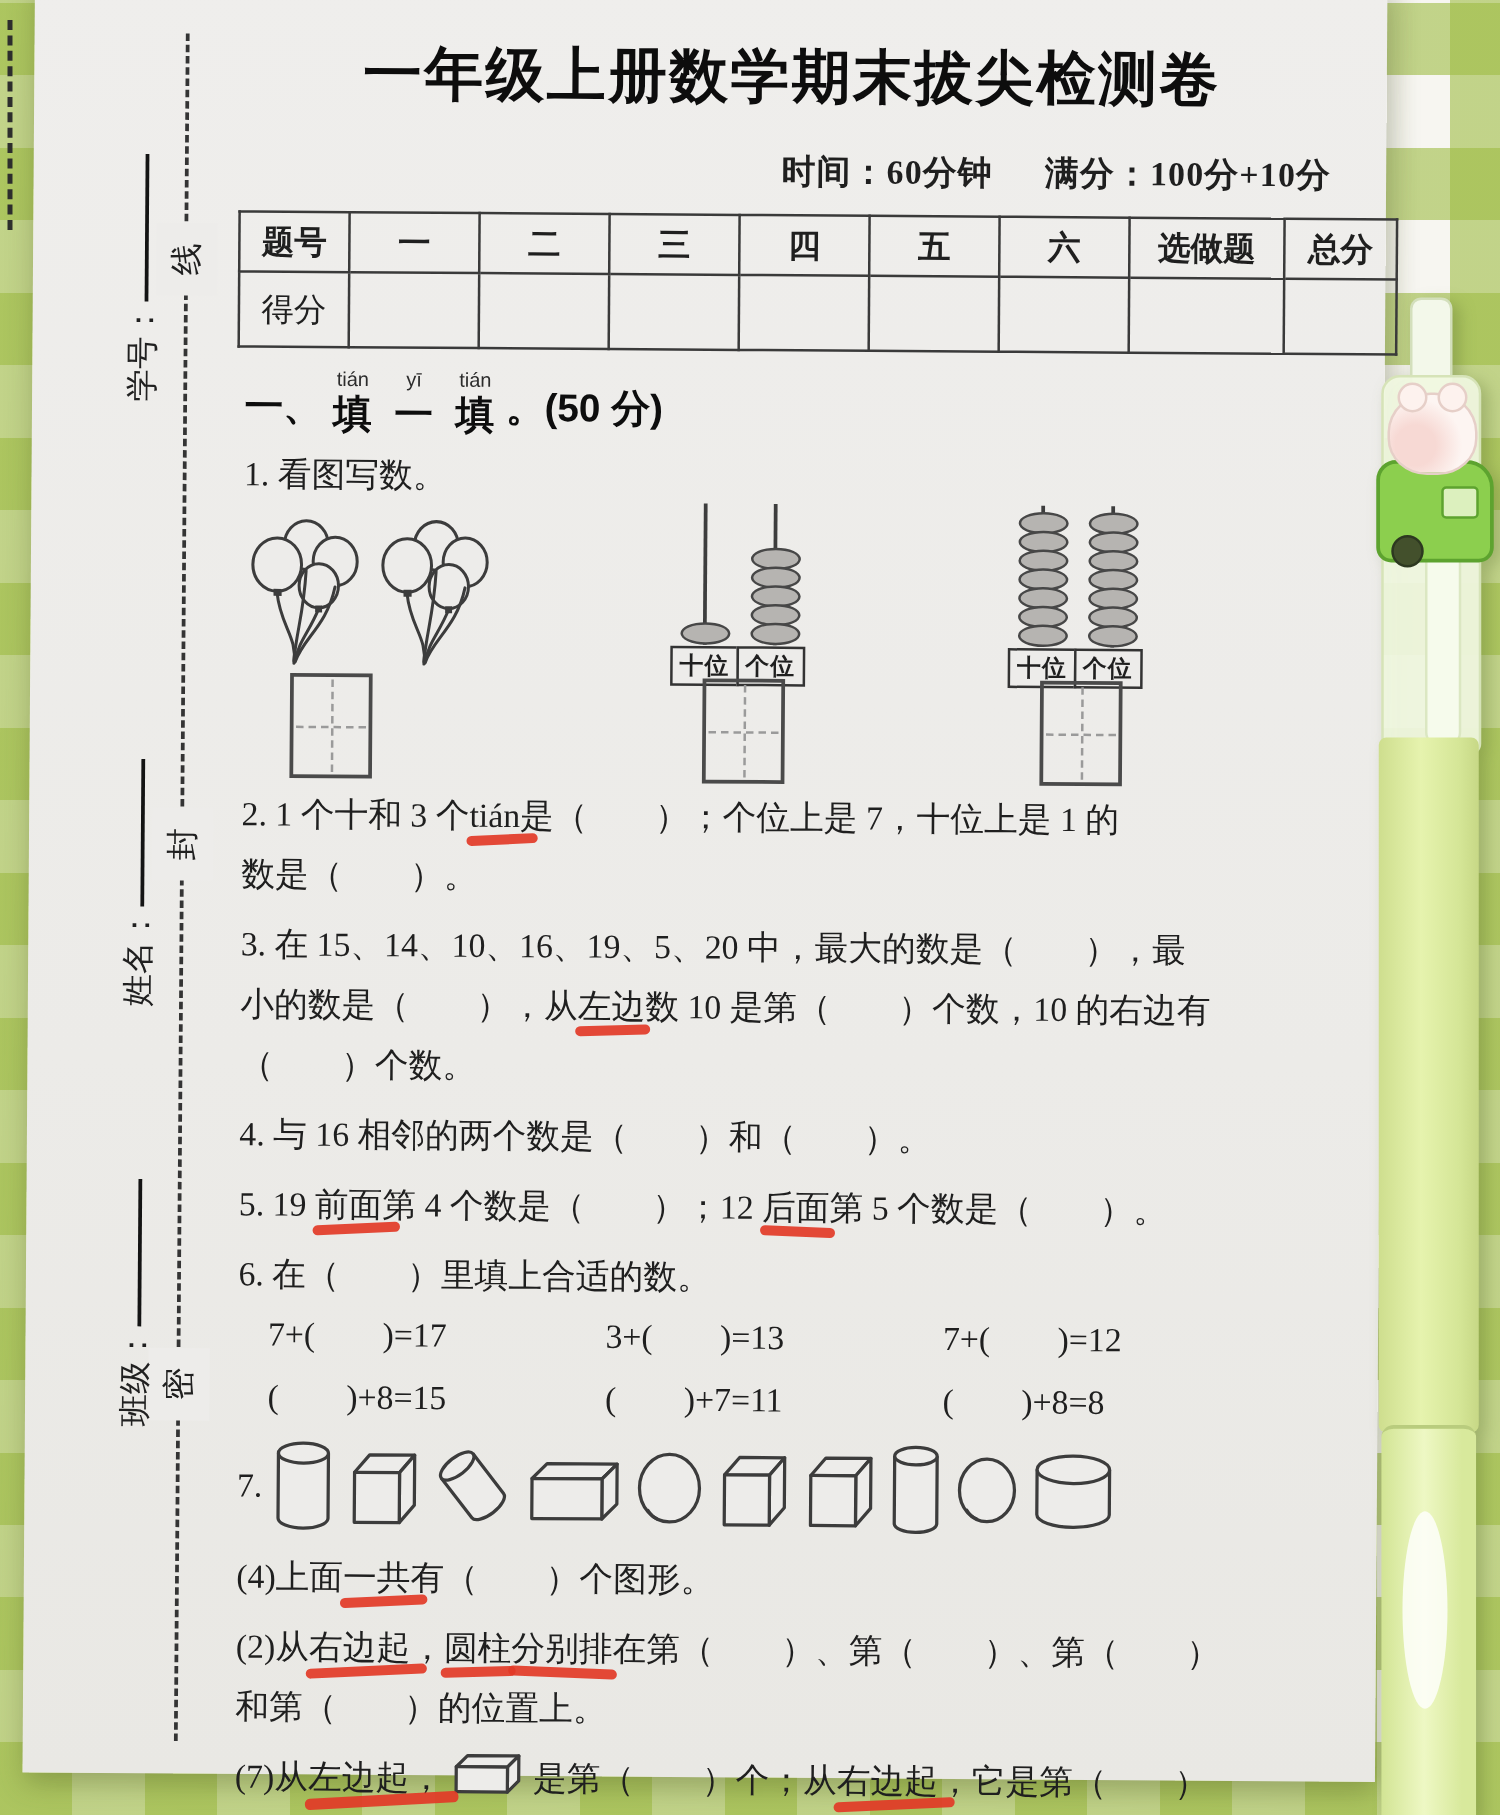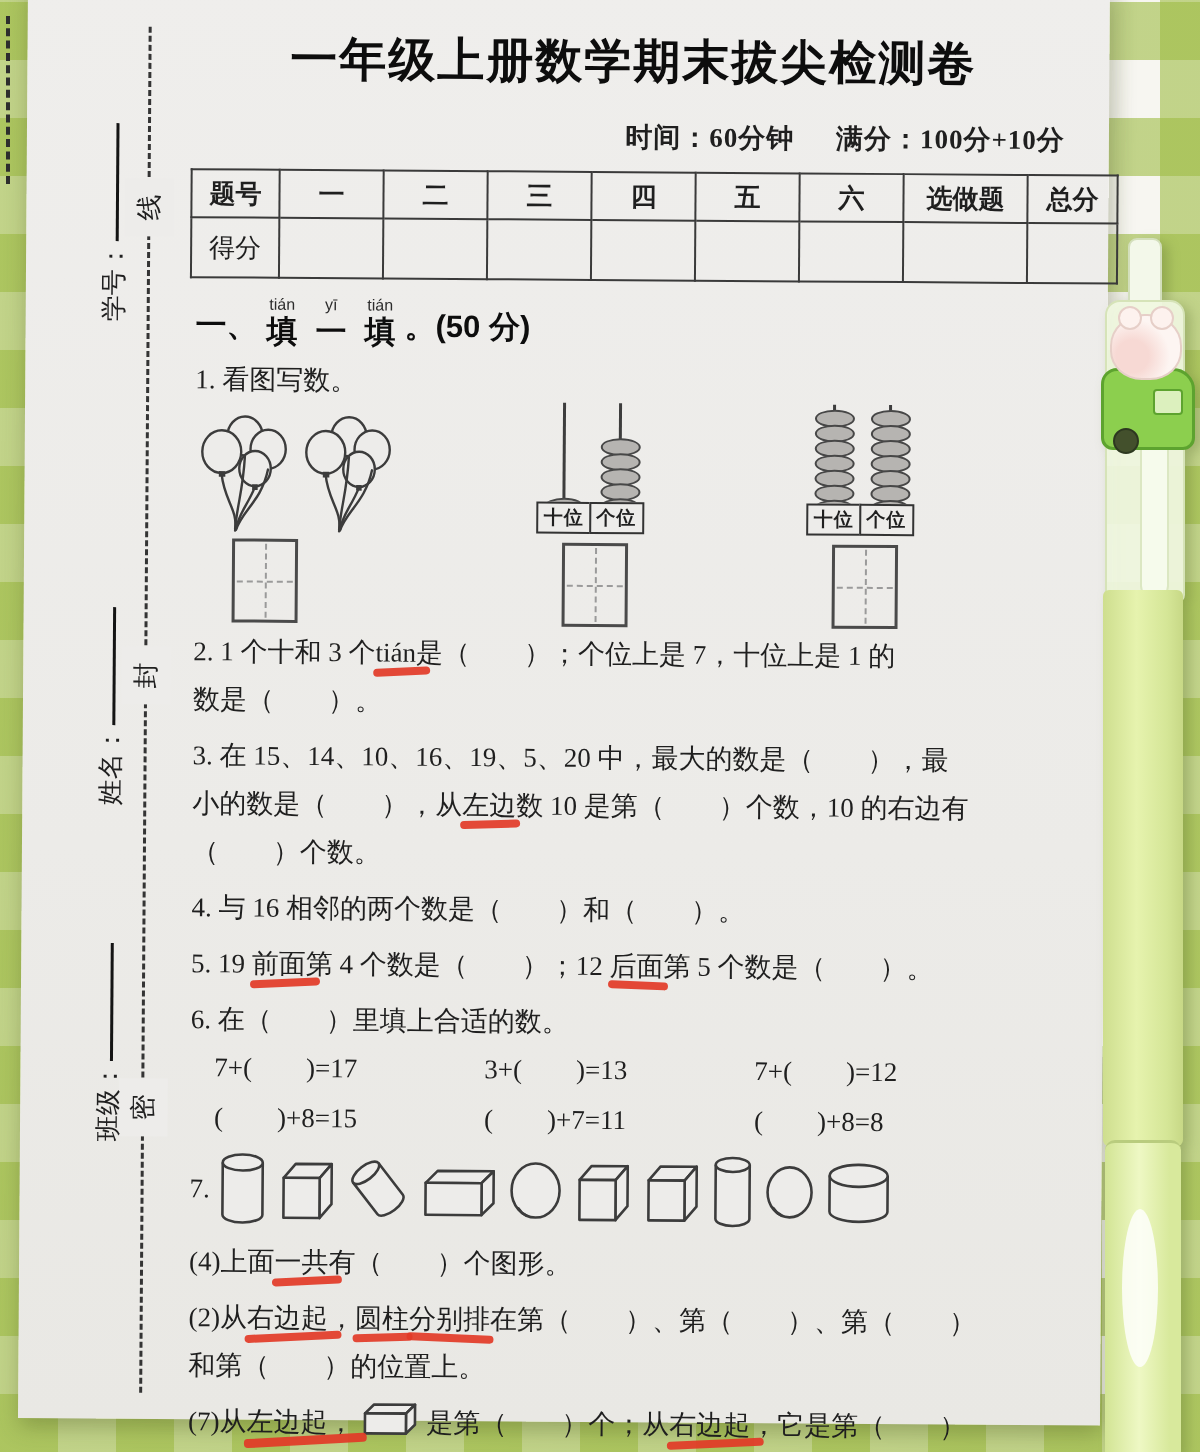--- a/index.html
+++ b/index.html
@@ -52,21 +52,21 @@
   .rl.tilt2::after{transform:rotate(2deg);}
   .rl.long::after{right:-40px;transform:rotate(-3.5deg);height:9px;}
   .rl.long2::after{right:-14px;transform:rotate(-3deg);}
   
   .figures{position:relative;height:220px;margin-top:4px;}
   .balloons{position:absolute;top:2px;}
   .abacus{position:absolute;width:114px;height:146px;top:-6px;}
   .rod{position:absolute;top:0;bottom:33px;width:3px;background:#3d3d3d;}
   .rod .beads{position:absolute;bottom:0;left:50%;transform:translateX(-50%);display:flex;flex-direction:column;}
   .bead{width:36px;height:14px;background:#b6b4b1;border:2px solid #474747;border-radius:50%;margin-top:-3px;}
-  .place-labels{position:absolute;bottom:15px;left:0;display:flex;margin-top:10px;}
+  .place-labels{position:absolute;bottom:0;left:0;display:flex;margin-top:10px;}
   .place-labels b{width:51px;height:28px;border:2.5px solid #333;background:#edecea;display:flex;align-items:center;justify-content:center;
     font-family:"Liberation Sans",sans-serif;font-weight:700;font-size:19px;letter-spacing:1px;}
   .place-labels b + b{margin-left:-2.5px;}
   .wbox{position:absolute;width:60px;height:78px;border:3px solid #4a4a4a;background:#eceb e8;}
   .wbox::before{content:'';position:absolute;left:2px;right:2px;top:50%;border-top:2px dashed #9a9a9a;}
   .wbox::after{content:'';position:absolute;top:2px;bottom:2px;left:50%;border-left:2px dashed #9a9a9a;}
   
   .eqs{display:grid;grid-template-columns:270px 270px 280px;row-gap:4px;padding-left:24px;margin-top:2px;
     font-size:27px;line-height:46px;}
   

